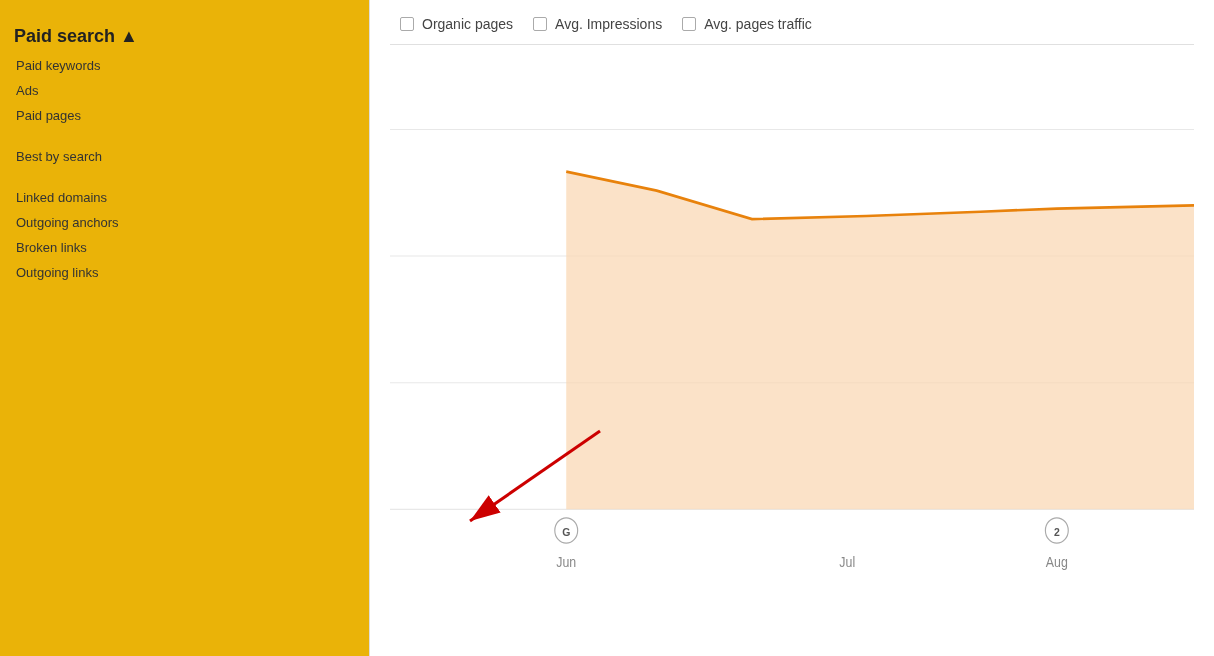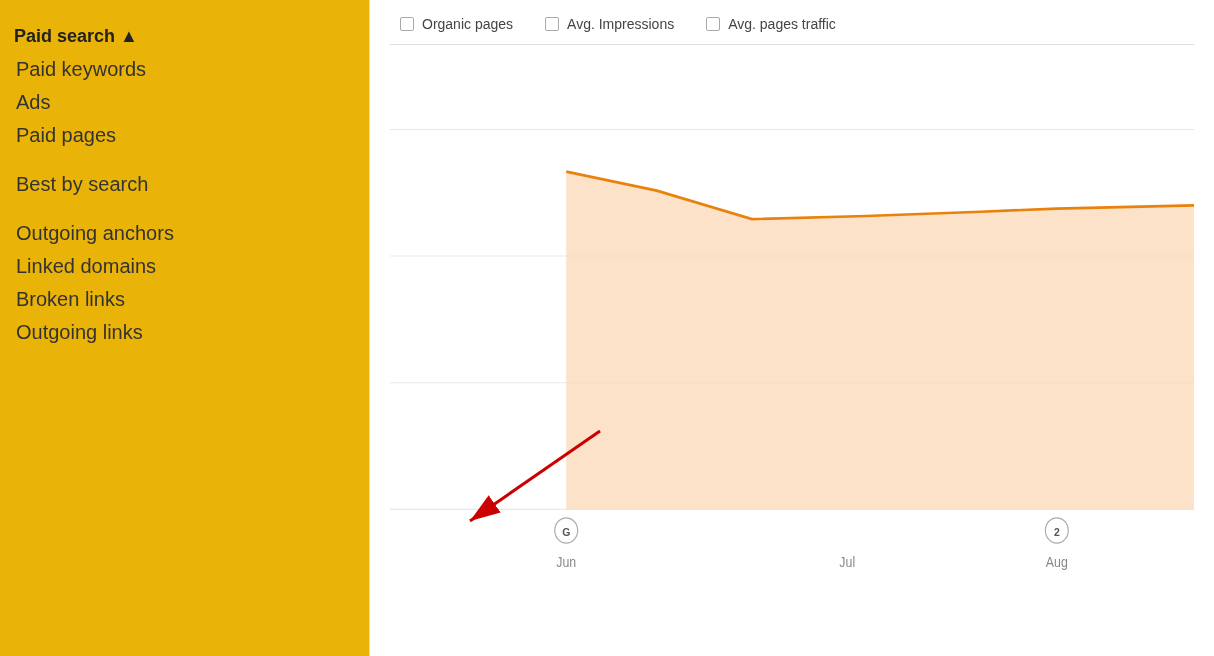--- a/index.html
+++ b/index.html
@@ -25,21 +25,21 @@
 
     .sidebar-section-header {
       font-size: 18px;
       font-weight: 700;
       color: #222;
       margin-bottom: 6px;
       margin-top: 10px;
     }
 
     .sidebar-item {
-      font-size: 20px;
+      font-size: 13px;
       color: #333;
       padding: 5px 2px;
       cursor: pointer;
       border-radius: 3px;
     }
 
     .section-gap {
       height: 16px;
     }
 
@@ -50,21 +50,21 @@
       flex-direction: column;
       padding: 16px 20px 20px 20px;
       position: relative;
     }
 
     
     .legend {
       display: flex;
       flex-direction: row;
       align-items: center;
-      gap: 32px;
+      gap: 20px;
       margin-bottom: 12px;
       padding-left: 10px;
     }
 
     .legend-item {
       display: flex;
       align-items: center;
       gap: 8px;
       font-size: 14px;
       color: #444;
@@ -101,22 +101,22 @@
   <div class="sidebar-item">Paid keywords</div>
   <div class="sidebar-item">Ads</div>
   <div class="sidebar-item">Paid pages</div>
 
   <div class="section-gap"></div>
 
   <div class="sidebar-item">Best by search</div>
 
   <div class="section-gap"></div>
 
+  <div class="sidebar-item">Linked domains</div>
   <div class="sidebar-item">Outgoing anchors</div>
-  <div class="sidebar-item">Linked domains</div>
   <div class="sidebar-item">Broken links</div>
   <div class="sidebar-item">Outgoing links</div>
 
 </div>
 
 <div class="main">
 
   <div class="legend">
     <div class="legend-item">
       <span class="legend-checkbox"></span>

